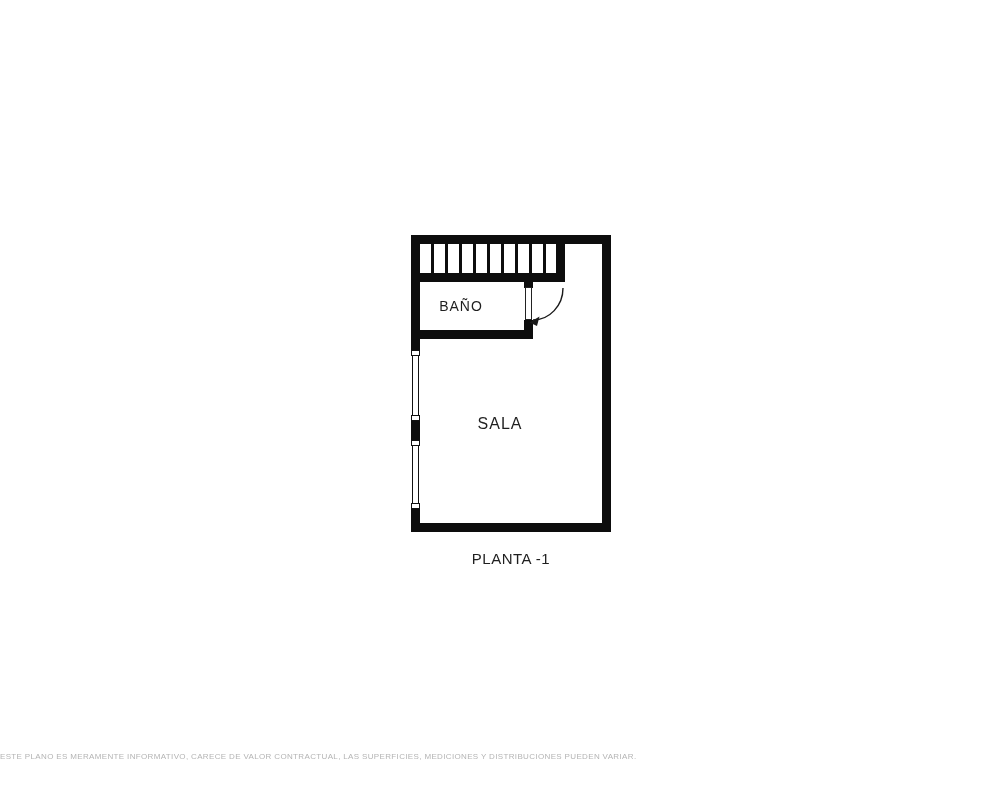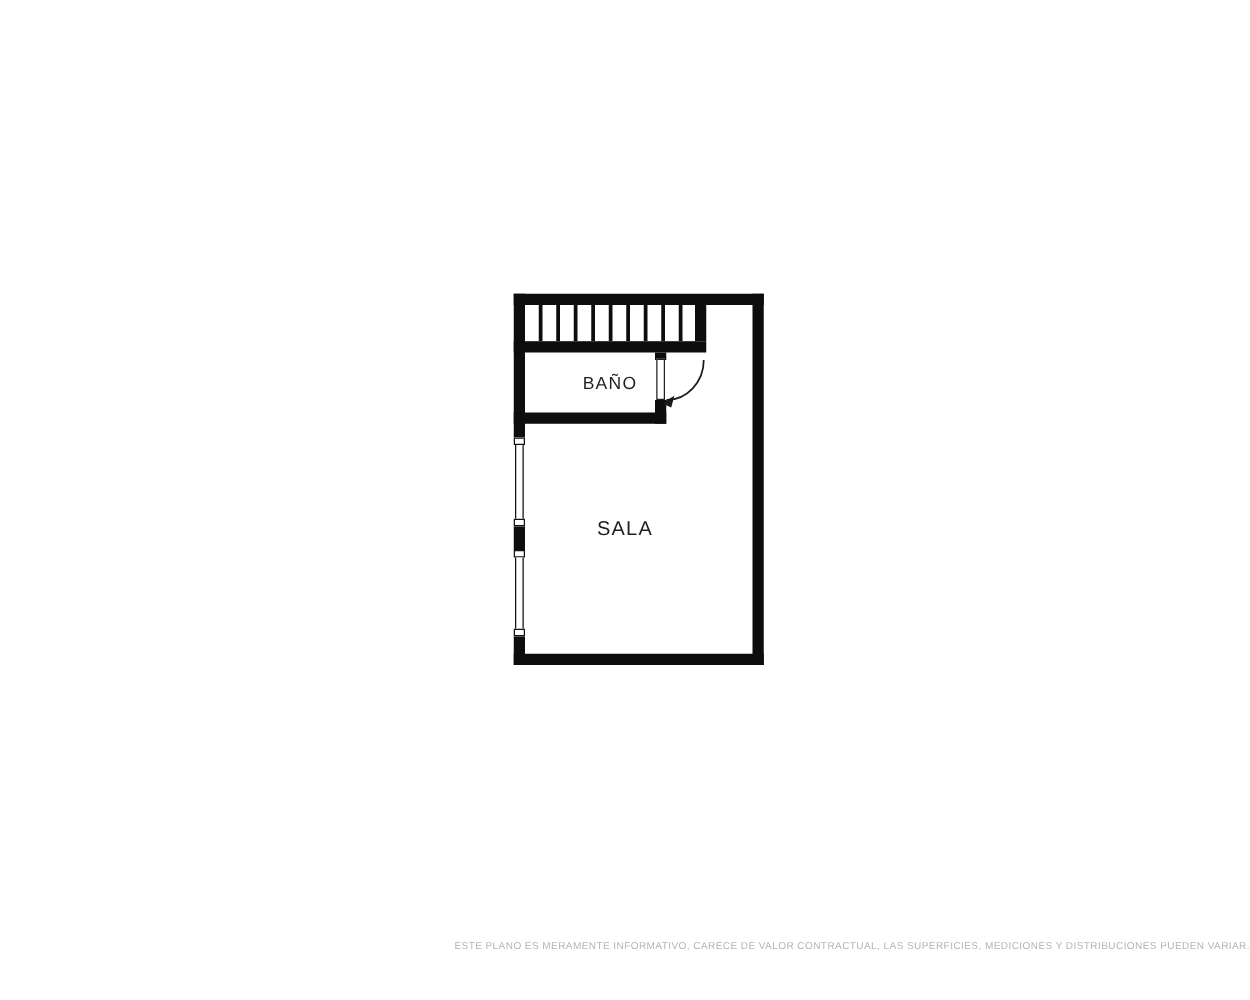--- a/index.html
+++ b/index.html
@@ -60,38 +60,38 @@
 
   
   .room-label {
     position: absolute;
     display: flex;
     align-items: center;
     justify-content: center;
     color: #1f1f1f;
     letter-spacing: 1px;
   }
-  #label-bano { left: 432px; top: 282px; width: 112px; height: 48px; font-size: 14px; }
+  #label-bano { left: 405px; top: 282px; width: 112px; height: 48px; font-size: 14px; }
   #label-sala { left: 420px; top: 338px; width: 160px; height: 172px; font-size: 16px; }
 
   #caption {
     position: absolute;
     left: 381px; top: 550px;
     width: 260px;
     text-align: center;
     font-size: 15px;
     color: #1f1f1f;
     letter-spacing: 0.5px;
   }
 
   #disclaimer {
     position: absolute;
     left: 0; top: 752px;
     width: 1000px;
-    text-align: right;
+    text-align: left;
     font-size: 8px;
     line-height: 10px;
     color: #b4b4b4;
     letter-spacing: 0.35px;
   }
 
   svg.overlay {
     position: absolute;
     left: 0; top: 0;
     width: 1000px; height: 800px;
@@ -146,16 +146,17 @@
       <div class="cap"></div>
       <div class="rail"></div>
       <div class="cap"></div>
     </div>
 
     <div class="room-label" id="label-bano">BAÑO</div>
     <div class="room-label" id="label-sala">SALA</div>
 
   </div>
 
+  <div id="caption">PLANTA -1</div>
 
   <div id="disclaimer">ESTE PLANO ES MERAMENTE INFORMATIVO, CARECE DE VALOR CONTRACTUAL, LAS SUPERFICIES, MEDICIONES Y DISTRIBUCIONES PUEDEN VARIAR.</div>
 
 </div>
 
 </body></html>

